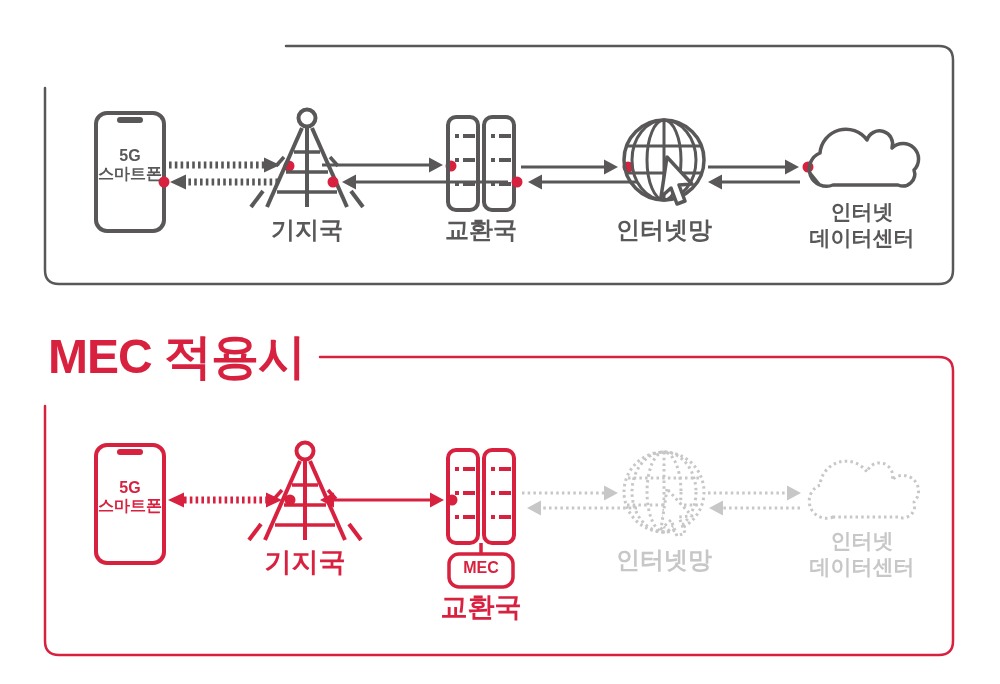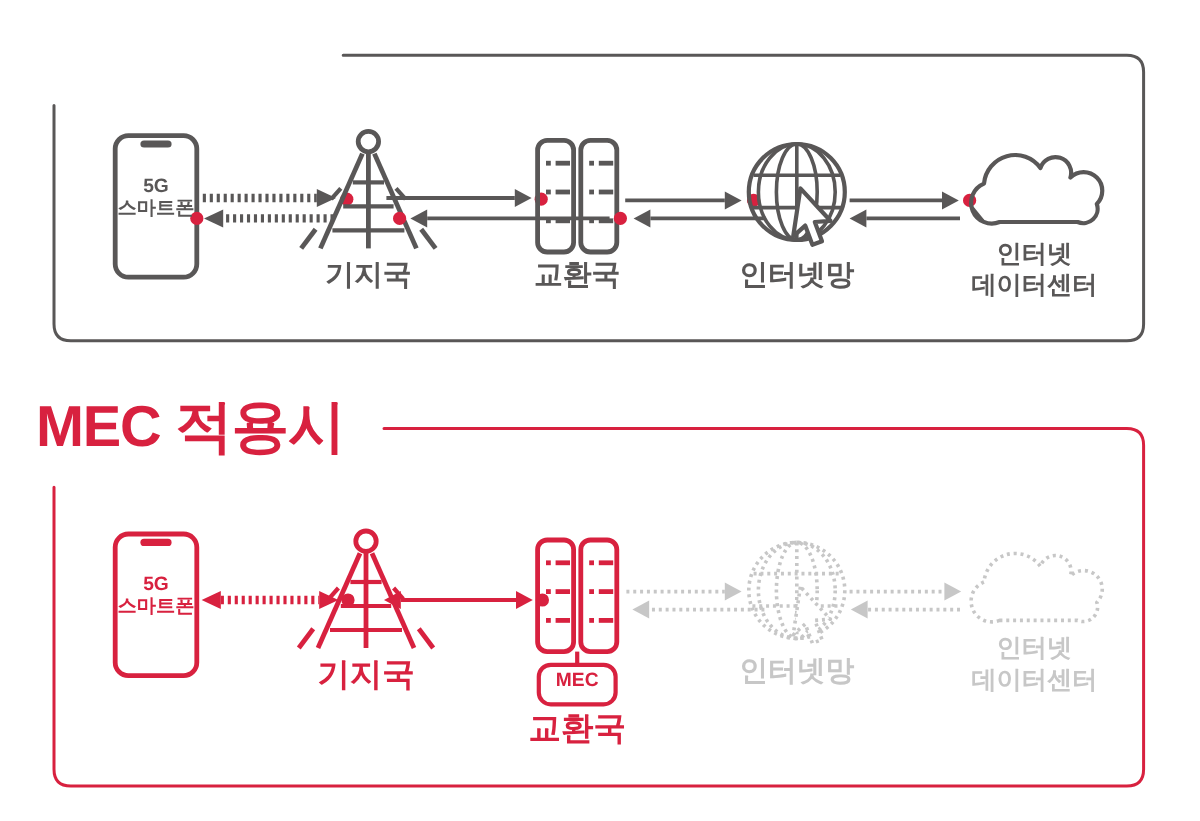--- a/index.html
+++ b/index.html
@@ -219,21 +219,21 @@
 
 
   <div class="lbl s16" style="left:130px;top:148px">5G</div>
   <div class="lbl s16" style="left:130px;top:166px">스마트폰</div>
   <div class="lbl s24" style="left:307px;top:218px">기지국</div>
   <div class="lbl s24" style="left:481px;top:218px">교환국</div>
   <div class="lbl s24" style="left:664px;top:218px">인터넷망</div>
   <div class="lbl s23" style="left:862px;top:201px">인터넷</div>
   <div class="lbl s23" style="left:862px;top:227px">데이터센터</div>
 
-  <div class="ttl ttl2" style="left:30px;top:333px">MEC 적용시</div>
+  <div class="ttl ttl2" style="left:48px;top:333px">MEC 적용시</div>
 
   <div class="lbl s16 c-red" style="left:130px;top:480px">5G</div>
   <div class="lbl s16 c-red" style="left:130px;top:498px">스마트폰</div>
   <div class="lbl s27 c-red" style="left:305px;top:549px">기지국</div>
   <div class="lbl s20 c-red" style="left:481px;top:560px">MEC</div>
   <div class="lbl s27 c-red" style="left:481px;top:594px">교환국</div>
   <div class="lbl s24 c-ghost" style="left:664px;top:548px">인터넷망</div>
   <div class="lbl s23 c-ghost" style="left:862px;top:530px">인터넷</div>
   <div class="lbl s23 c-ghost" style="left:862px;top:556px">데이터센터</div>
 

